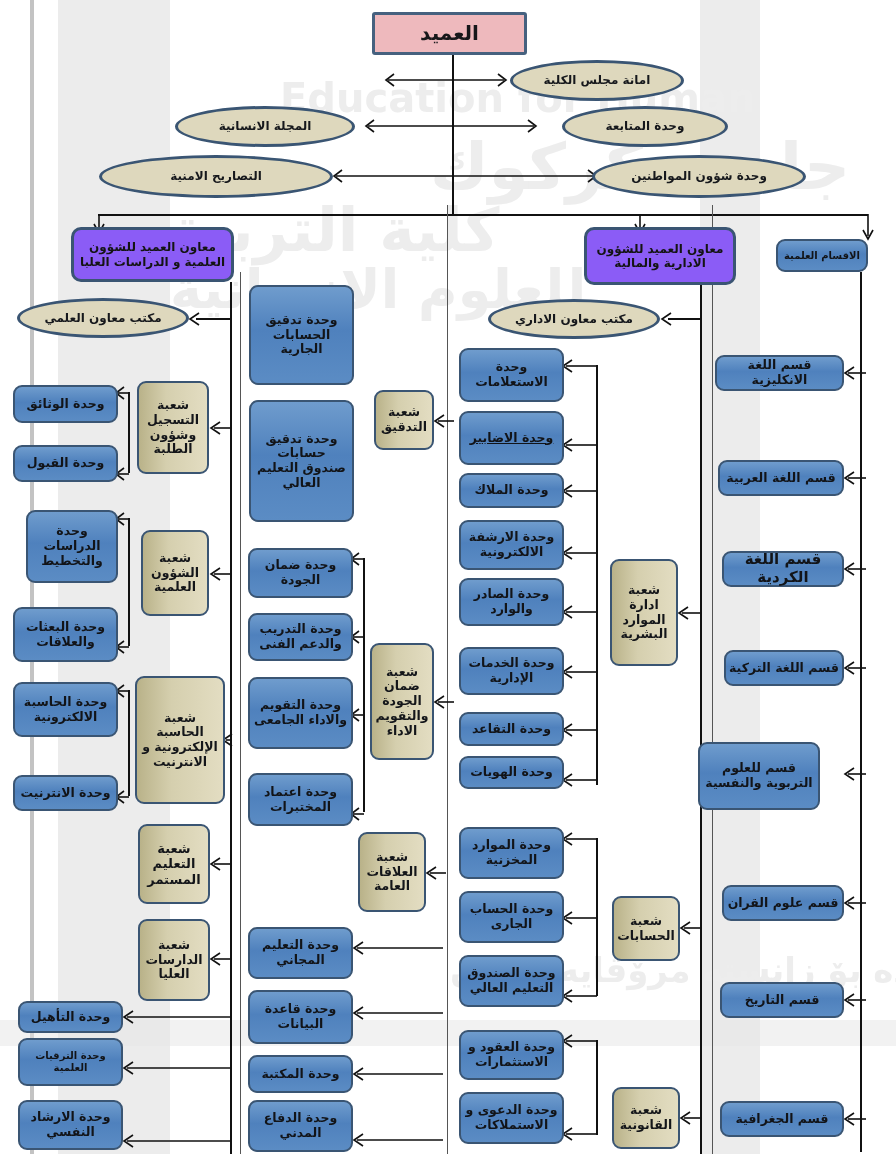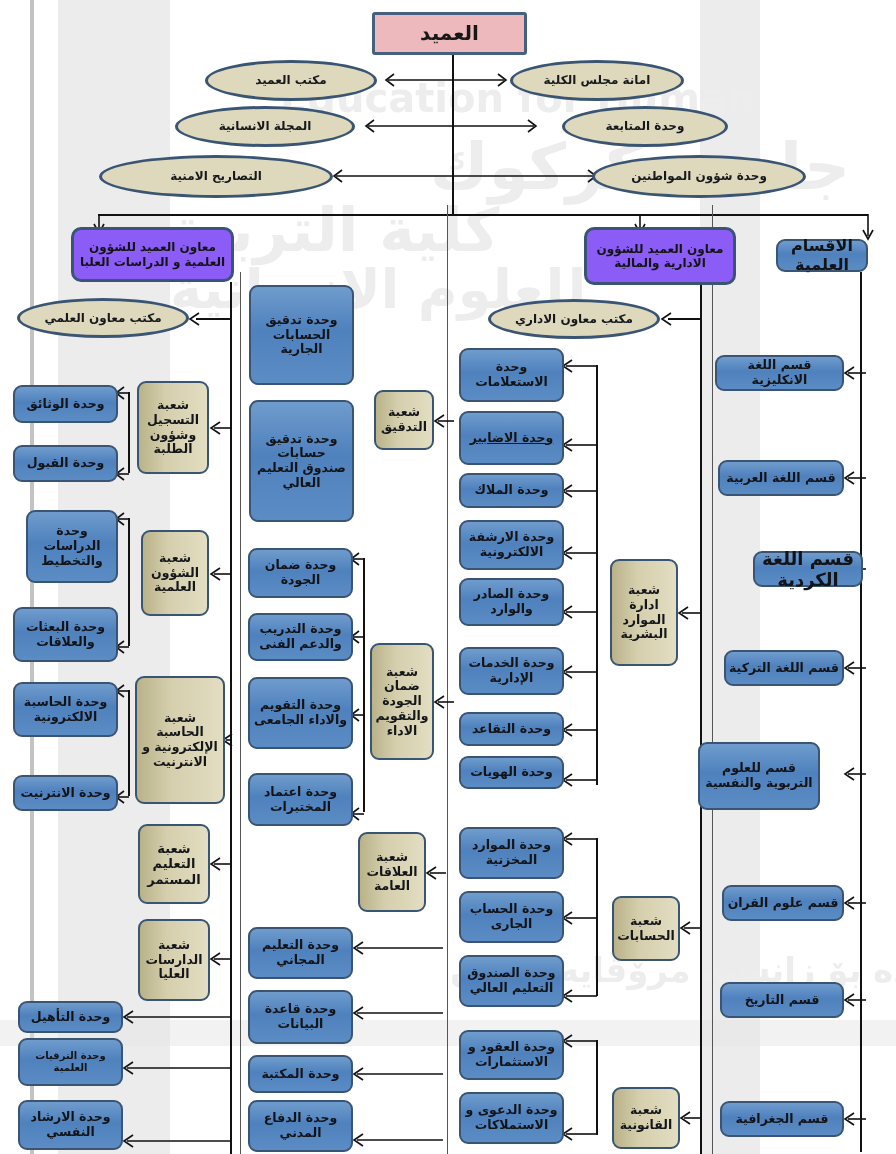--- a/index.html
+++ b/index.html
@@ -69,21 +69,20 @@
   <div class="wm-text" style="left:430px;top:130px;font-size:64px;">جامعة كركوك</div>
   <div class="wm-text" style="left:170px;top:195px;font-size:60px;">كلية التربية</div>
   <div class="wm-text" style="left:170px;top:258px;font-size:54px;">للعلوم الانسانية</div>
   <div class="wm-text" style="left:280px;top:75px;font-size:40px;">Education for Human</div>
   <div class="wm-text" style="left:450px;top:950px;font-size:34px;">كولێژی پەروەردە بۆ زانسته مرۆڤایەتیەکان</div>
 
   <div class="node box plain-pink" style="left:372px;top:12px;width:155px;height:43px;font-size:20px;">العميد</div>
 
   <div class="ln lnv" style="left:452px;top:55px;height:160px;"></div>
 
-  <div class="node ellipse" style="left:205px;top:60px;width:172px;height:41px;font-size:12px;">مكتب العميد</div>
   <div class="node ellipse" style="left:175px;top:106px;width:180px;height:41px;font-size:12px;">المجلة الانسانية</div>
   <div class="node ellipse" style="left:99px;top:155px;width:234px;height:43px;font-size:12px;">التصاريح الامنية</div>
 
   <div class="node ellipse" style="left:510px;top:60px;width:174px;height:41px;font-size:12px;">امانة مجلس الكلية</div>
   <div class="node ellipse" style="left:562px;top:106px;width:166px;height:41px;font-size:12px;">وحدة المتابعة</div>
   <div class="node ellipse" style="left:592px;top:155px;width:214px;height:43px;font-size:12px;">وحدة شؤون المواطنين</div>
 
   <div class="arr" style="left:382px;top:72px;">
     <svg width="128" height="16" viewBox="0 0 128 16">
       <line x1="6" y1="8" x2="122" y2="8" stroke="#111" stroke-width="1.6"></line>
@@ -121,21 +120,21 @@
   </div>
   <div class="arr" style="left:860px;top:214px;">
     <svg width="16" height="28">
         <line x1="8" y1="0" x2="8" y2="22" stroke="#111" stroke-width="1.6"></line>
       <polyline points="3,16 8,25 13,16" fill="none" stroke="#111" stroke-width="1.6"></polyline>
       </svg>
   </div>
 
   <div class="node box pink" style="left:71px;top:227px;width:163px;height:55px;font-size:12px;">معاون العميد للشؤون العلمية و الدراسات العلبا</div>
   <div class="node box pink" style="left:584px;top:227px;width:152px;height:58px;font-size:12px;">معاون العميد للشؤون الادارية والمالية</div>
-  <div class="node box blue" style="left:776px;top:239px;width:92px;height:33px;font-size:16px;">الاقسام العلمية</div>
+  <div class="node box blue" style="left:776px;top:239px;width:92px;height:33px;font-size:10px;">الاقسام العلمية</div>
 
   <div class="node ellipse" style="left:17px;top:298px;width:172px;height:40px;font-size:12px;">مكتب معاون العلمي</div>
   <div class="node ellipse" style="left:488px;top:299px;width:172px;height:40px;font-size:12px;">مكتب معاون الاداري</div>
 
   <div class="ln lnv" style="left:230px;top:282px;height:37px;"></div>
   <div class="ln lnh" style="left:196px;top:318px;width:35px;"></div>
   <div class="arr" style="left:186px;top:311px;">
     <svg width="16" height="16">
         <polyline points="13,2 4,8 13,14" fill="none" stroke="#111" stroke-width="1.6"></polyline>
       </svg>
@@ -462,21 +461,21 @@
   </div>
   <div class="arr" style="left:674px;top:1110px;">
     <svg width="30" height="16">
         <line x1="10" y1="8" x2="28" y2="8" stroke="#111" stroke-width="1.6"></line>
       <polyline points="16,2 7,8 16,14" fill="none" stroke="#111" stroke-width="1.6"></polyline>
       </svg>
   </div>
 
   <div class="node box blue" style="left:715px;top:355px;width:129px;height:36px;font-size:12.5px;">قسم اللغة الانكليزية</div>
   <div class="node box blue" style="left:718px;top:460px;width:126px;height:36px;font-size:12.5px;">قسم اللغة العربية</div>
-  <div class="node box blue" style="left:722px;top:551px;width:110px;height:36px;font-size:18px;margin-left:31px;">قسم اللغة الكردية</div>
+  <div class="node box blue" style="left:722px;top:551px;width:122px;height:36px;font-size:15px;">قسم اللغة الكردية</div>
   <div class="node box blue" style="left:724px;top:650px;width:120px;height:36px;font-size:12.5px;">قسم اللغة التركية</div>
   <div class="node box blue" style="left:698px;top:742px;width:122px;height:68px;font-size:12.5px;">قسم للعلوم التربوية والنفسية</div>
   <div class="node box blue" style="left:722px;top:885px;width:122px;height:36px;font-size:12.5px;">قسم علوم القران</div>
   <div class="node box blue" style="left:720px;top:982px;width:124px;height:36px;font-size:12.5px;">قسم التاريخ</div>
   <div class="node box blue" style="left:720px;top:1101px;width:124px;height:36px;font-size:12.5px;">قسم الجغرافية</div>
 
   <div class="arr" style="left:838px;top:365px;">
     <svg width="32" height="16">
         <line x1="10" y1="8" x2="28" y2="8" stroke="#111" stroke-width="1.6"></line>
       <polyline points="16,2 7,8 16,14" fill="none" stroke="#111" stroke-width="1.6"></polyline>

